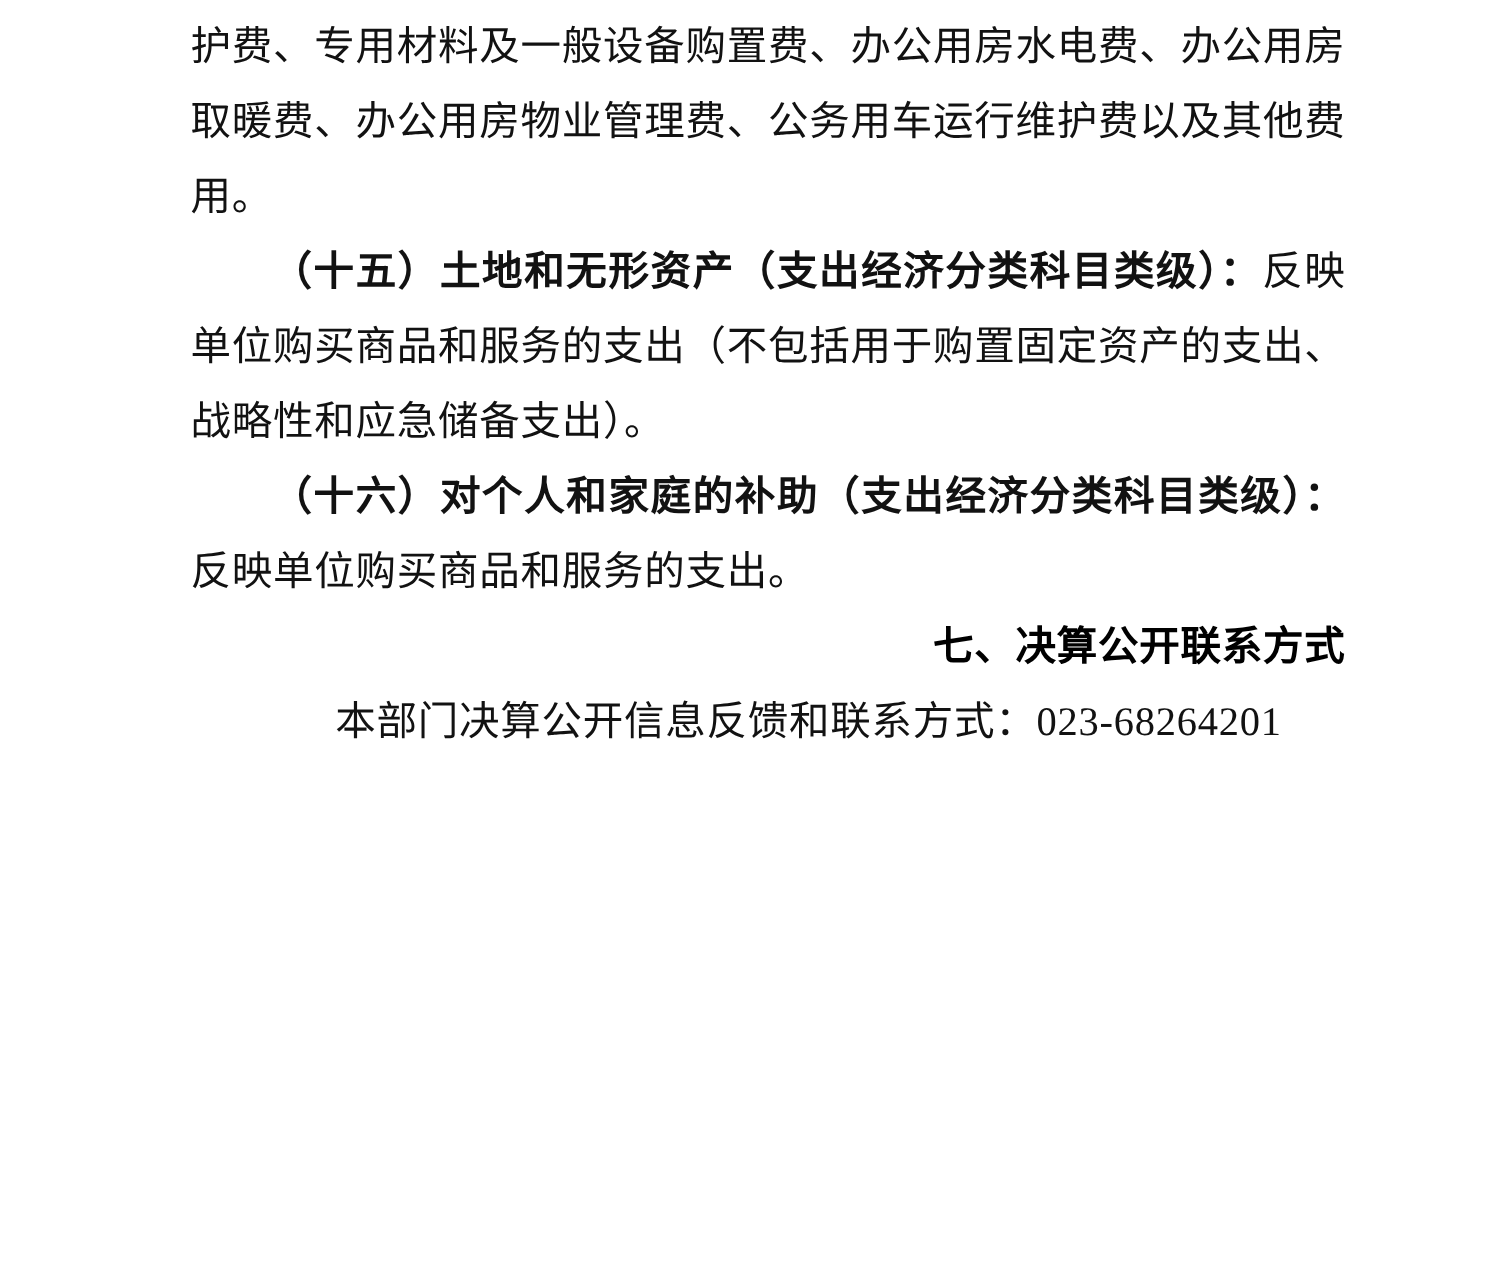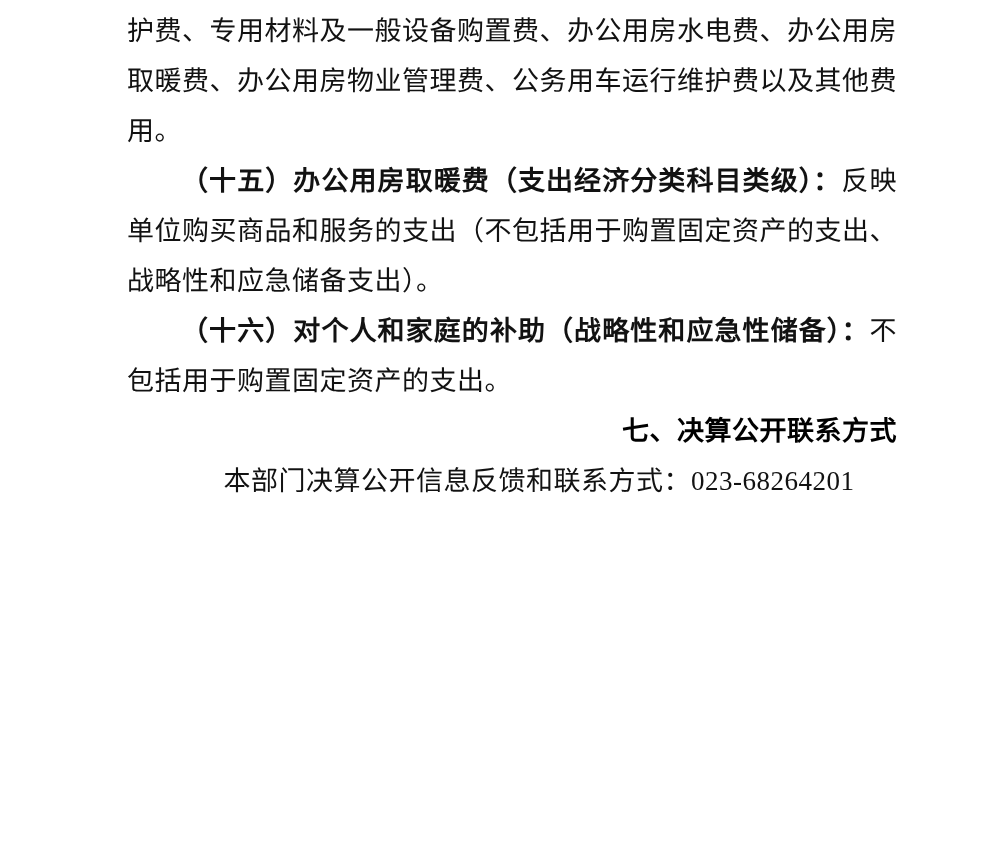--- a/index.html
+++ b/index.html
@@ -56,22 +56,22 @@
   }
 </style>
 </head>
 <body>
 
 <div class="page">
 
   <p class="para no-indent"><span class="lead"></span><span>护费、专用材料及一般设备购置费、办公用房水电费、办公用房取暖费、办公用房物业管理费、公务用车运行维护费以及其他费用。</span></p>
 
 
-  <p class="para"><span class="lead">（十五）办公用房取暖费（支出经济分类科目类级）：</span><span>反映单位购买商品和服务的支出（不包括用于购置固定资产的支出、战略性和应急储备支出）。</span></p>
+  <p class="para"><span class="lead">（十五）土地和无形资产（支出经济分类科目类级）：</span><span>反映单位购买商品和服务的支出（不包括用于购置固定资产的支出、战略性和应急储备支出）。</span></p>
 
-  <p class="para"><span class="lead">（十六）对个人和家庭的补助（战略性和应急性储备）：</span><span>不包括用于购置固定资产的支出。</span></p>
+  <p class="para"><span class="lead">（十六）对个人和家庭的补助（支出经济分类科目类级）：</span><span>反映单位购买商品和服务的支出。</span></p>
 
 
   <h2 class="section-heading">七、决算公开联系方式</h2>
 
   <p class="para contact-line"><span>本部门决算公开信息反馈和联系方式：</span><span class="phone">023-68264201</span></p>
 
 </div>
 
 </body></html>

